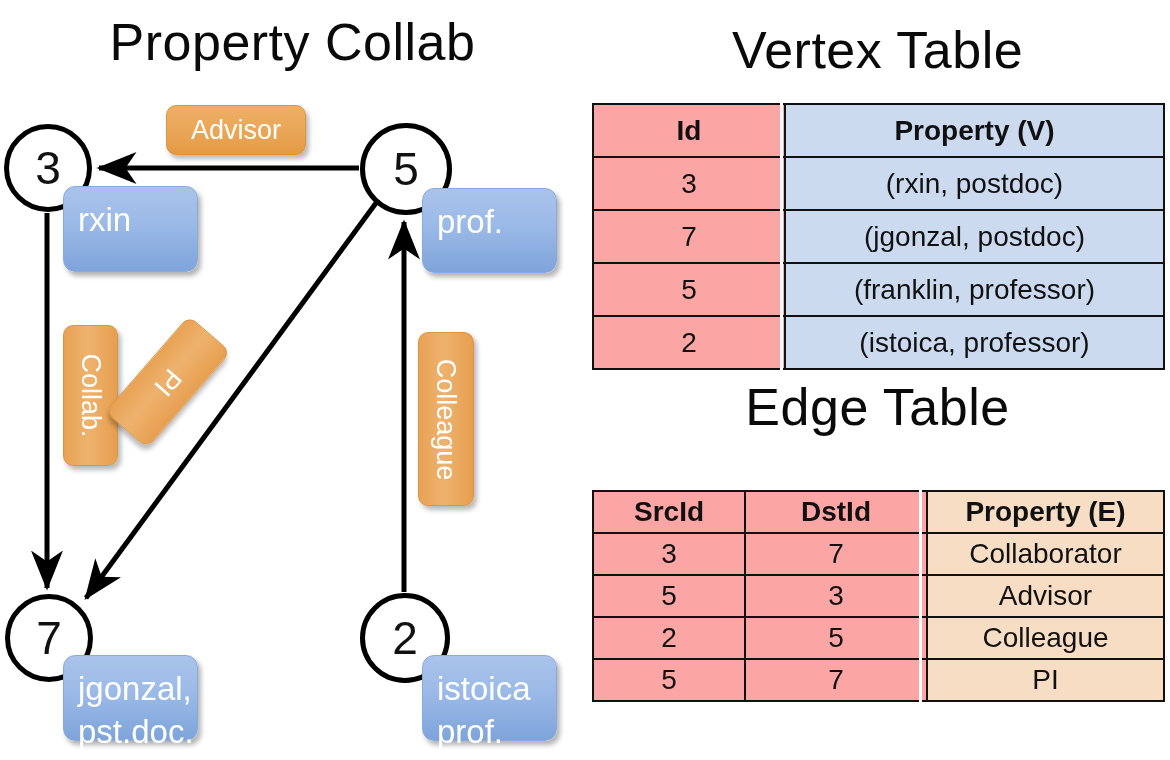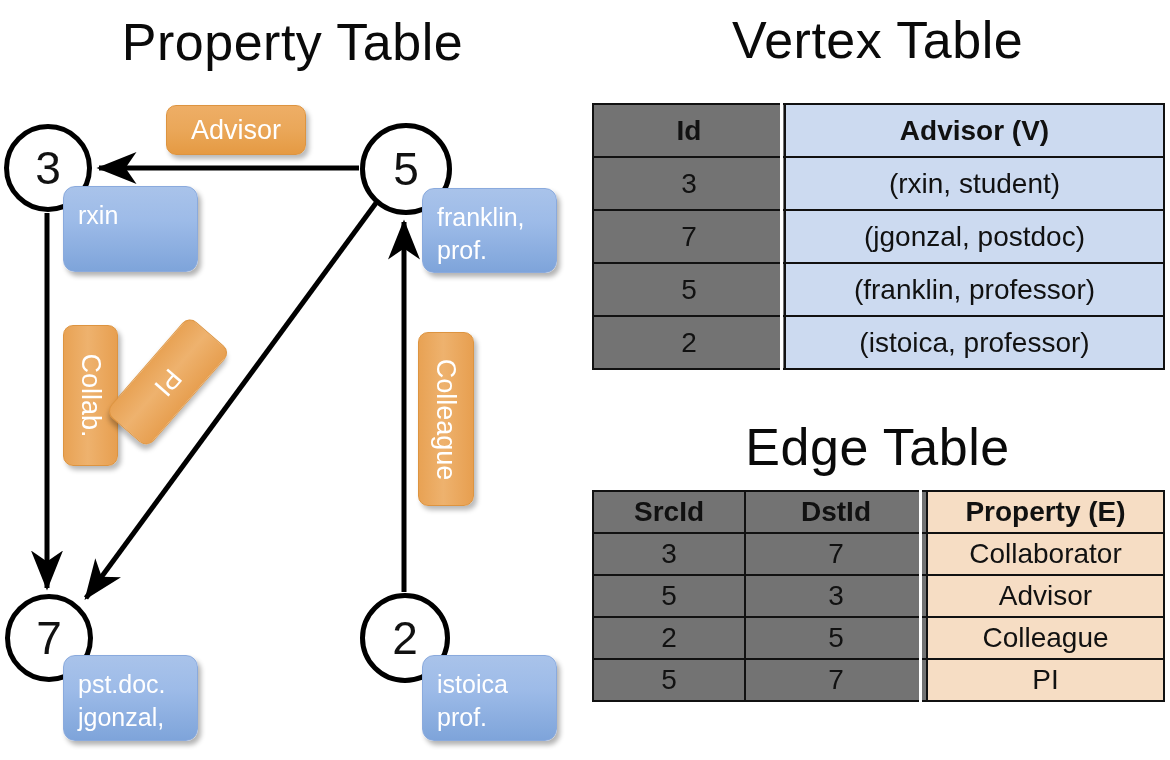--- a/index.html
+++ b/index.html
@@ -21,22 +21,22 @@
     position: absolute;
     font-family: "Liberation Sans", sans-serif;
     font-weight: 300;
     font-size: 52px;
     letter-spacing: 0.5px;
     color: #0a0a0a;
     white-space: nowrap;
     text-align: center;
   }
   #title-property-graph { left: 0px;   top: 12px;  width: 585px; }
-  #title-vertex-table   { left: 585px; top: 10px;  width: 585px; }
-  #title-edge-table     { left: 585px; top: 417px; width: 585px; }
+  #title-vertex-table   { left: 585px; top: 20px;  width: 585px; }
+  #title-edge-table     { left: 585px; top: 377px; width: 585px; }
 
   
   #graph-panel {
     position: absolute;
     left: 0; top: 0;
     width: 585px; height: 760px;
   }
   #graph-svg {
     position: absolute;
     left: 0; top: 0;
@@ -68,21 +68,21 @@
   .vbox {
     position: absolute;
     border-radius: 12px;
     background: linear-gradient(to bottom, #a9c3ea 0%, #9dbbe8 40%, #7ea4da 100%);
     border: 1px solid #8aaadd;
     box-sizing: border-box;
     box-shadow: 3px 4px 5px rgba(0,0,0,0.30);
     color: #ffffff;
     font-family: "Liberation Sans", sans-serif;
     font-weight: 300;
-    font-size: 25px;
+    font-size: 33px;
     line-height: 1.30;
     padding: 12px 0 0 14px;
     z-index: 4;
   }
   #vbox-rxin     { left: 63px;  top: 186px; width: 135px; height: 86px; }
   #vbox-franklin { left: 422px; top: 188px; width: 135px; height: 85px; }
   #vbox-jgonzal  { left: 63px;  top: 655px; width: 135px; height: 86px; }
   #vbox-istoica  { left: 422px; top: 655px; width: 135px; height: 86px; }
   .vbox span { display: block; }
 
@@ -134,21 +134,21 @@
     table-layout: fixed;
     font-family: "Liberation Sans", sans-serif;
   }
   .data-table td, .data-table th {
     border: 2px solid #111111;
     text-align: center;
     font-weight: 300;
     font-size: 28px;
     color: #111;
     padding: 0;
-    background: #737373;
+    background: #fca5a5;
   }
   .data-table th {
     font-weight: bold;
     font-size: 28px;
   }
 
   #vertex-table { left: 592px; top: 103px; width: 573px; }
   #vertex-table th.col-id, #vertex-table td.col-id { width: 190px; }
   #vertex-table th.col-prop, #vertex-table td.col-prop { background: #ccdaf0; }
   #vertex-table tr { height: 53px; }
@@ -164,21 +164,21 @@
     position: absolute;
     background: #ffffff;
     z-index: 2;
   }
   #vertex-seam { left: 780px; top: 103px; width: 3px; height: 268px; }
   #edge-seam   { left: 919px; top: 490px; width: 3px; height: 270px; }
 </style>
 </head>
 <body>
 
-<div class="title" id="title-property-graph">Property Table</div>
+<div class="title" id="title-property-graph">Property Collab</div>
 <div class="title" id="title-vertex-table">Vertex Table</div>
 <div class="title" id="title-edge-table">Edge Table</div>
 
 <div id="graph-panel">
 
   <svg id="graph-svg" viewBox="0 0 585 760">
     <defs>
       <marker id="arrowhead" markerWidth="9" markerHeight="9" refX="7.5" refY="3.2" orient="auto" markerUnits="strokeWidth">
         <path d="M0,0 L8,3.2 L0,6.4 L2.2,3.2 z" fill="#000000"></path>
       </marker>
@@ -203,26 +203,25 @@
     <span>7</span>
   </div>
   <div class="vertex" id="vertex-2">
     <span>2</span>
   </div>
 
   <div class="vbox" id="vbox-rxin">
     <span>rxin</span>
   </div>
   <div class="vbox" id="vbox-franklin">
-    <span>franklin,</span>
     <span>prof.</span>
   </div>
   <div class="vbox" id="vbox-jgonzal">
+    <span>jgonzal,</span>
     <span>pst.doc.</span>
-    <span>jgonzal,</span>
   </div>
   <div class="vbox" id="vbox-istoica">
     <span>istoica</span>
     <span>prof.</span>
   </div>
 
   <div class="ebox" id="ebox-advisor">
     <span>Advisor</span>
   </div>
   <div class="ebox" id="ebox-collab">
@@ -233,27 +232,27 @@
   </div>
   <div class="ebox" id="ebox-colleague">
     <span class="rot">Colleague</span>
   </div>
 </div>
 
 <table class="data-table" id="vertex-table">
   <thead>
     <tr>
       <th class="col-id">Id</th>
-      <th class="col-prop">Advisor (V)</th>
+      <th class="col-prop">Property (V)</th>
     </tr>
   </thead>
   <tbody>
     <tr>
       <td class="col-id">3</td>
-      <td class="col-prop">(rxin, student)</td>
+      <td class="col-prop">(rxin, postdoc)</td>
     </tr>
     <tr>
       <td class="col-id">7</td>
       <td class="col-prop">(jgonzal, postdoc)</td>
     </tr>
     <tr>
       <td class="col-id">5</td>
       <td class="col-prop">(franklin, professor)</td>
     </tr>
     <tr>

